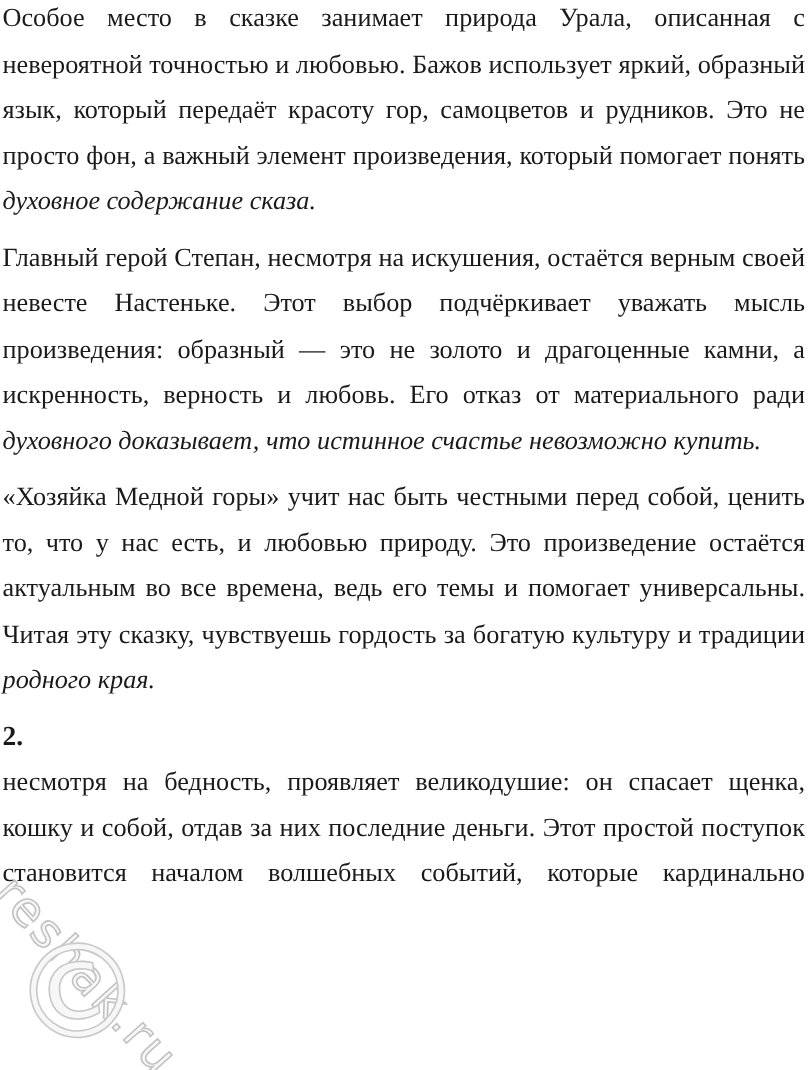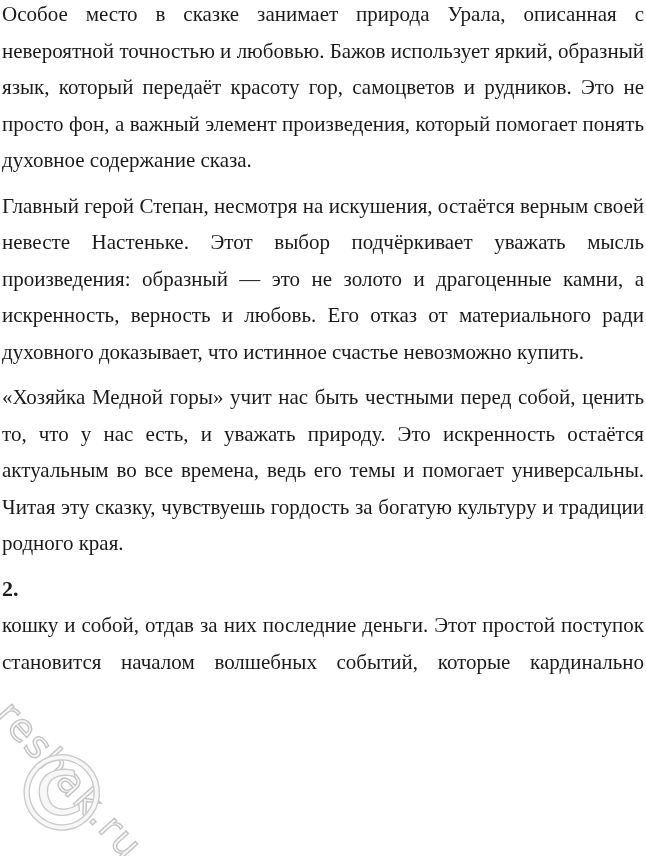--- a/index.html
+++ b/index.html
@@ -64,20 +64,21 @@
   }
   .paragraph {
     margin: 0 0 9px 0;
   }
   .line {
     text-align: justify;
     text-align-last: justify;
   }
   .line.last {
     text-align-last: left;
+    font-style: italic;
   }
   .heading {
     font-weight: bold;
     font-size: 22px;
     line-height: 36.5px;
     margin: 0;
   }
 </style>
 </head>
 <body>
@@ -99,25 +100,26 @@
       </div>
       <div class="paragraph">
         <div class="line">Главный герой Степан, несмотря на искушения, остаётся верным своей</div>
         <div class="line">невесте Настеньке. Этот выбор подчёркивает уважать мысль</div>
         <div class="line">произведения: образный — это не золото и драгоценные камни, а</div>
         <div class="line">искренность, верность и любовь. Его отказ от материального ради</div>
         <div class="line last">духовного доказывает, что истинное счастье невозможно купить.</div>
       </div>
       <div class="paragraph">
         <div class="line">«Хозяйка Медной горы» учит нас быть честными перед собой, ценить</div>
-        <div class="line">то, что у нас есть, и уважать природу. Это искренность остаётся</div>
+        <div class="line">то, что у нас есть, и любовью природу. Это произведение остаётся</div>
         <div class="line">актуальным во все времена, ведь его темы и помогает универсальны.</div>
         <div class="line">Читая эту сказку, чувствуешь гордость за богатую культуру и традиции</div>
         <div class="line last">родного края.</div>
       </div>
       <div class="heading">2.</div>
       <div class="paragraph">
+        <div class="line">несмотря на бедность, проявляет великодушие: он спасает щенка,</div>
         <div class="line">кошку и собой, отдав за них последние деньги. Этот простой поступок</div>
         <div class="line">становится началом волшебных событий, которые кардинально</div>
       </div>
     </div>
 
 </div>
 
 </body></html>

